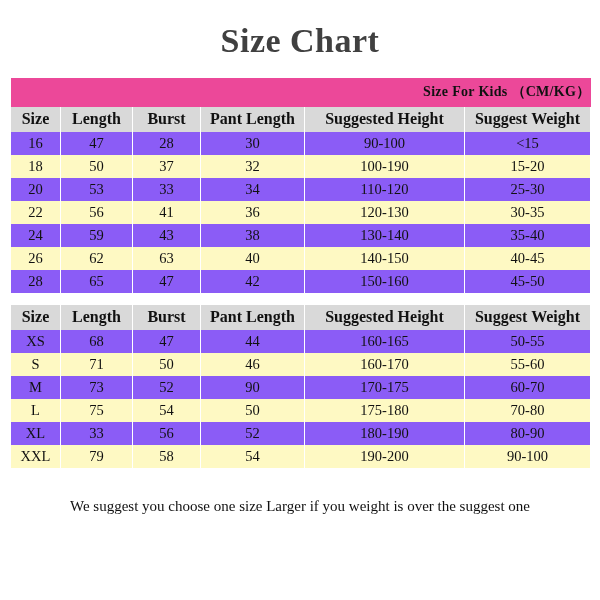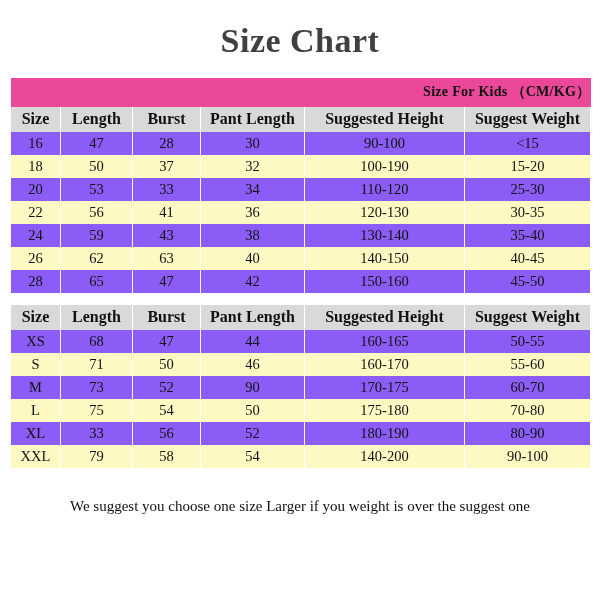--- a/index.html
+++ b/index.html
@@ -229,21 +229,21 @@
         <td>56</td>
         <td>52</td>
         <td>180-190</td>
         <td>80-90</td>
       </tr>
       <tr class="row even">
         <td>XXL</td>
         <td>79</td>
         <td>58</td>
         <td>54</td>
-        <td>140-200</td>
+        <td>190-200</td>
         <td>90-100</td>
       </tr>
     </tbody>
   </table>
 
   <div class="notes">
     <div>We suggest you choose one size Larger if you weight is over the suggest one</div>
   </div>
 
 </div>

